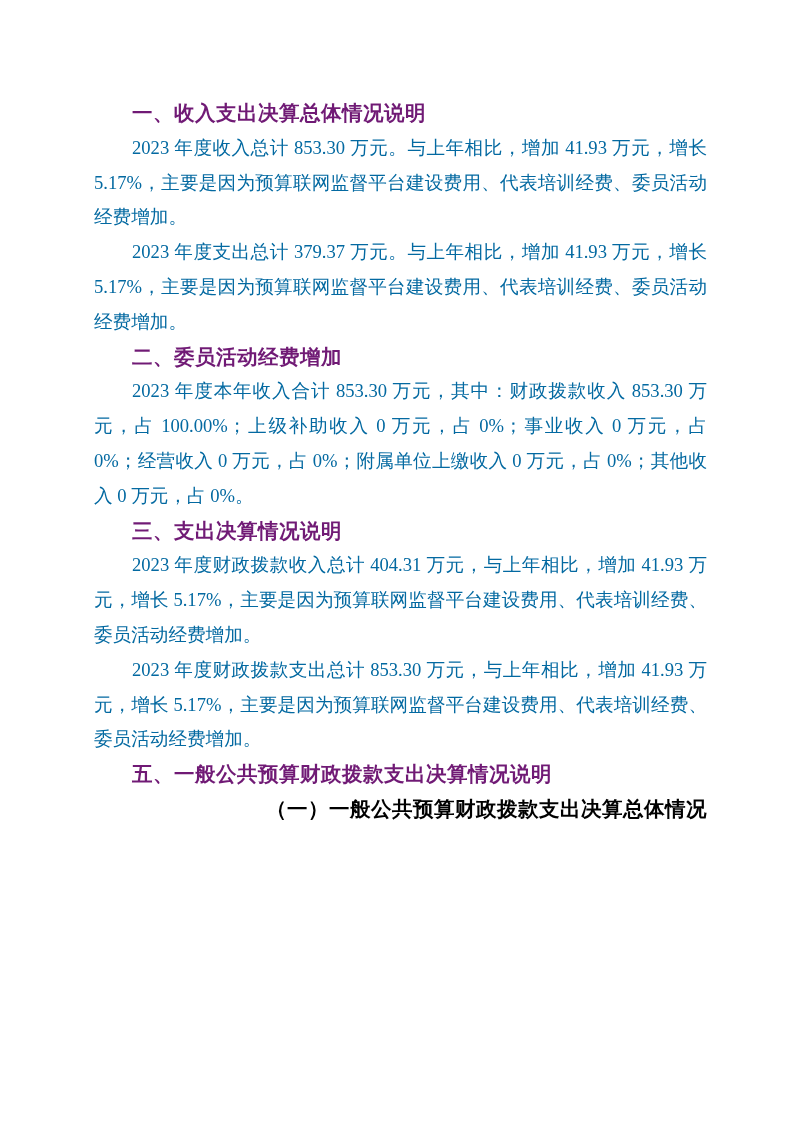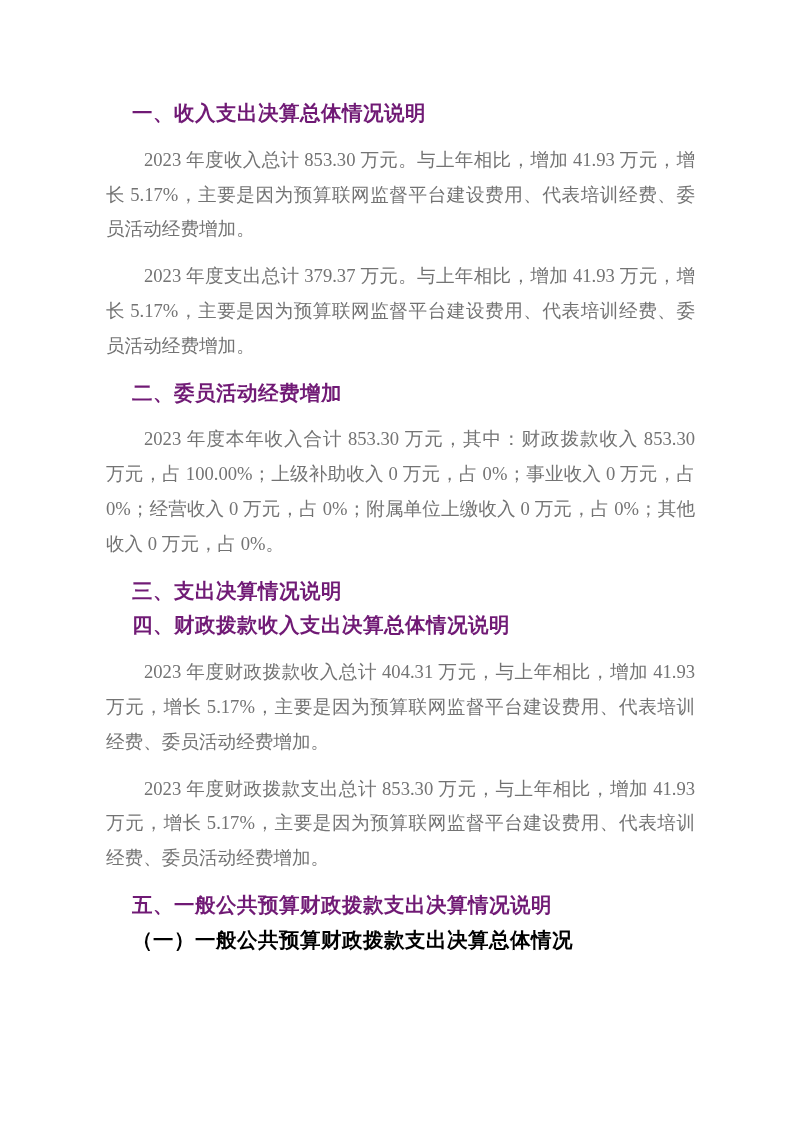--- a/index.html
+++ b/index.html
@@ -21,60 +21,60 @@
     top: 96px;
     width: 613px;
   }
   .p {
     font-family: "Liberation Serif", "DejaVu Serif", serif;
     font-size: 18.6px;
     line-height: 34.8px;
     text-align: justify;
     text-justify: inter-ideograph;
     text-indent: 38px;
-    margin: 12px;
-    color: #737373;
+    margin: 0;
+    color: #0369a1;
   }
   .h {
     font-family: "Liberation Sans", "DejaVu Sans", sans-serif;
     font-weight: bold;
     font-size: 20.5px;
     line-height: 34.8px;
     text-indent: 38px;
     margin: 0;
     color: #701a75;
     letter-spacing: 0.5px;
   }
   .sub {
     font-family: "Liberation Sans", "DejaVu Sans", sans-serif;
     font-weight: bold;
     font-size: 20.5px;
     line-height: 34.8px;
     text-indent: 38px;
     margin: 0;
     color: #000000;
     letter-spacing: 0.5px;
+    text-align: right;
   }
 </style>
 </head>
 <body>
 
 <div class="page">
   <div class="content">
 
     <div class="h">一、收入支出决算总体情况说明</div>
     <p class="p">2023 年度收入总计 853.30 万元。与上年相比，增加 41.93 万元，增长 5.17%，主要是因为预算联网监督平台建设费用、代表培训经费、委员活动经费增加。</p>
     <p class="p">2023 年度支出总计 379.37 万元。与上年相比，增加 41.93 万元，增长 5.17%，主要是因为预算联网监督平台建设费用、代表培训经费、委员活动经费增加。</p>
 
     <div class="h">二、委员活动经费增加</div>
     <p class="p">2023 年度本年收入合计 853.30 万元，其中：财政拨款收入 853.30 万元，占 100.00%；上级补助收入 0 万元，占 0%；事业收入 0 万元，占 0%；经营收入 0 万元，占 0%；附属单位上缴收入 0 万元，占 0%；其他收入 0 万元，占 0%。</p>
 
     <div class="h">三、支出决算情况说明</div>
 
-    <div class="h">四、财政拨款收入支出决算总体情况说明</div>
     <p class="p">2023 年度财政拨款收入总计 404.31 万元，与上年相比，增加 41.93 万元，增长 5.17%，主要是因为预算联网监督平台建设费用、代表培训经费、委员活动经费增加。</p>
     <p class="p">2023 年度财政拨款支出总计 853.30 万元，与上年相比，增加 41.93 万元，增长 5.17%，主要是因为预算联网监督平台建设费用、代表培训经费、委员活动经费增加。</p>
 
     <div class="h">五、一般公共预算财政拨款支出决算情况说明</div>
     <div class="sub">（一）一般公共预算财政拨款支出决算总体情况</div>
 
   </div>
 </div>
 
 </body></html>

